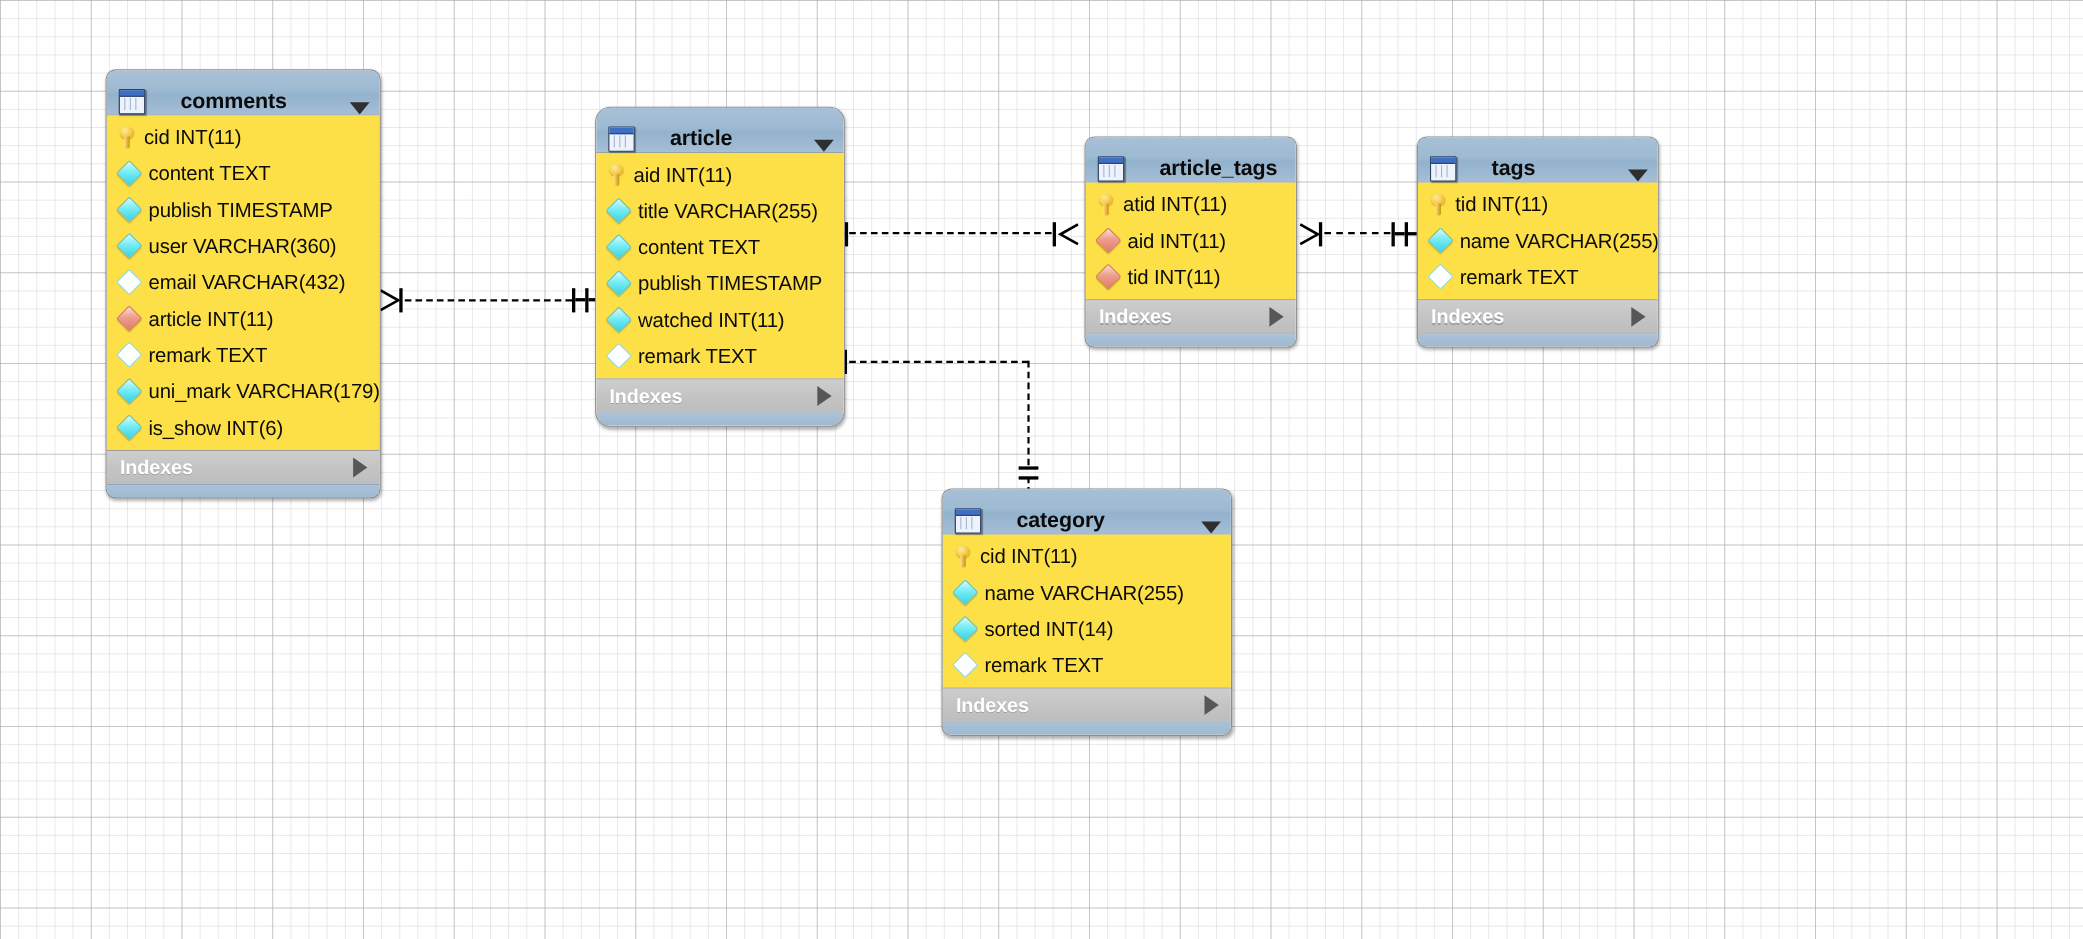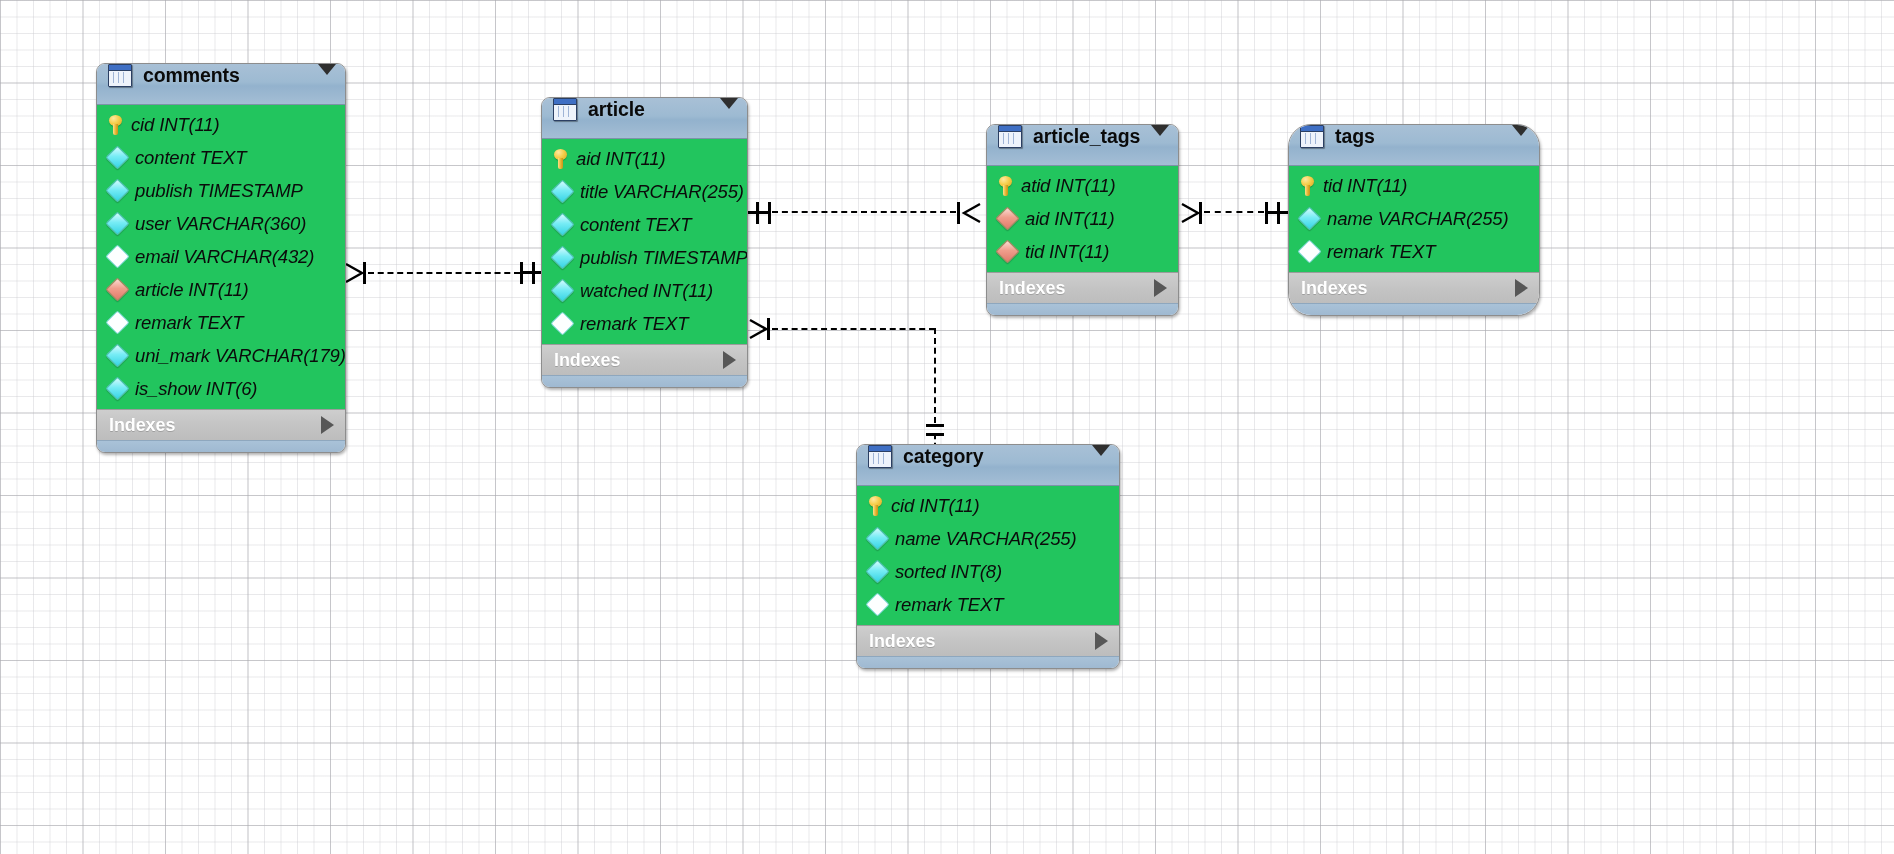--- a/index.html
+++ b/index.html
@@ -25,26 +25,27 @@
   .tbl{
     position:absolute;
     background:#ffffff;
     border:1px solid #8d8d8d;
     border-radius:9px 9px 9px 9px;
     box-shadow:1px 2px 3px rgba(0,0,0,0.30);
     box-sizing:border-box;
     overflow:hidden;
   }
   .tbl-head{
-    display:flex;align-items:flex-start;
+    display:flex;align-items:flex-end;
     height:41px;
     padding:0 9px 0 11px;
     background:linear-gradient(to bottom,#a8c0d6 0%,#9dbad2 45%,#93b2cd 55%,#a4bed5 100%);
     border-bottom:1px solid #7c93a8;
     box-sizing:border-box;
+    gap:21px;
   }
   .tbl-icon{
     width:22px;height:21px;flex:0 0 auto;margin-right:11px;
     border:1px solid #2b3f63;
     background:#eef3fb;
     box-shadow:1px 1px 1px rgba(0,0,0,0.35);
     position:relative;border-radius:1px;
   }
   .tbl-icon::before{
     content:"";position:absolute;left:0;top:0;right:0;height:5px;
@@ -59,21 +60,21 @@
     font-size:19.5px;font-weight:bold;color:#0a0a0a;
     white-space:nowrap;letter-spacing:-0.1px;
   }
   .tbl-caret{
     margin-left:auto;flex:0 0 auto;
     width:0;height:0;
     border-left:9px solid transparent;
     border-right:9px solid transparent;
     border-top:11px solid #2f2f2f;
   }
-  .tbl-body{background:#22c55e;padding:3px 0 4px 0;font-style:italic;}
+  .tbl-body{background:#fde047;padding:3px 0 4px 0;}
   .col{
     display:flex;align-items:center;
     height:33px;padding:0 10px 0 12px;box-sizing:border-box;
     white-space:nowrap;
   }
   .col-name{font-size:18.5px;color:#0b0b0b;letter-spacing:-0.15px;}
 
   
   .ic{flex:0 0 auto;margin-right:9px;display:inline-block;}
   .ic-key{
@@ -251,21 +252,21 @@
           <span class="col-name">is_show INT(6)</span>
         </div>
     </div>
     <div class="tbl-foot">
       <span class="foot-label">Indexes</span>
       <span class="foot-arrow"></span>
     </div>
     <div class="tbl-strip"></div>
   </div>
 
-  <div class="tbl" style="left:541px;top:97px;width:207px;">
+  <div class="tbl" style="left:541px;top:97px;width:227px;border-radius:14px;">
     <div class="tbl-head">
       <span class="tbl-icon"></span>
       <span class="tbl-title">article</span>
       <span class="tbl-caret"></span>
     </div>
     <div class="tbl-body">
       <div class="col">
           <span class="ic ic-key"></span>
           <span class="col-name">aid INT(11)</span>
         </div>
@@ -317,21 +318,21 @@
           <span class="col-name">tid INT(11)</span>
         </div>
     </div>
     <div class="tbl-foot">
       <span class="foot-label">Indexes</span>
       <span class="foot-arrow"></span>
     </div>
     <div class="tbl-strip"></div>
   </div>
 
-  <div class="tbl" style="left:1288px;top:124px;width:252px;border-radius:23px;">
+  <div class="tbl" style="left:1288px;top:124px;width:220px;">
     <div class="tbl-head">
       <span class="tbl-icon"></span>
       <span class="tbl-title">tags</span>
       <span class="tbl-caret"></span>
     </div>
     <div class="tbl-body">
       <div class="col">
           <span class="ic ic-key"></span>
           <span class="col-name">tid INT(11)</span>
         </div>
@@ -361,21 +362,21 @@
       <div class="col">
           <span class="ic ic-key"></span>
           <span class="col-name">cid INT(11)</span>
         </div>
       <div class="col">
           <span class="ic ic-dia filled"></span>
           <span class="col-name">name VARCHAR(255)</span>
         </div>
       <div class="col">
           <span class="ic ic-dia filled"></span>
-          <span class="col-name">sorted INT(8)</span>
+          <span class="col-name">sorted INT(14)</span>
         </div>
       <div class="col">
           <span class="ic ic-dia hollow"></span>
           <span class="col-name">remark TEXT</span>
         </div>
     </div>
     <div class="tbl-foot">
       <span class="foot-label">Indexes</span>
       <span class="foot-arrow"></span>
     </div>

